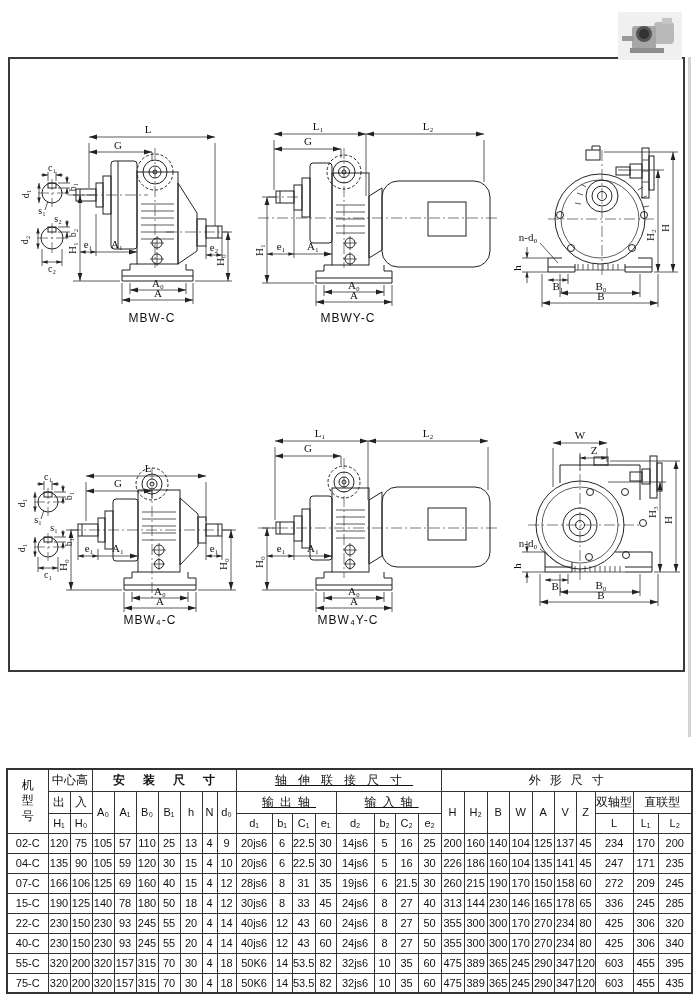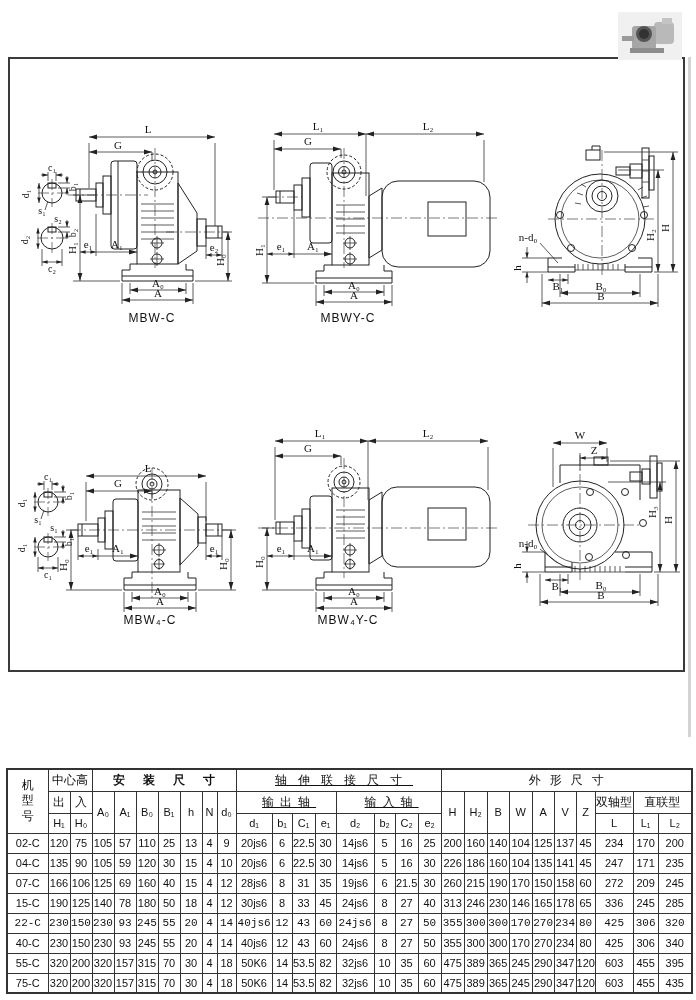--- a/index.html
+++ b/index.html
@@ -686,31 +686,31 @@
           <td>12</td>
           <td>30js6</td>
           <td>8</td>
           <td>33</td>
           <td>45</td>
           <td>24js6</td>
           <td>8</td>
           <td>27</td>
           <td>40</td>
           <td>313</td>
-          <td>246</td>
+          <td>144</td>
           <td>230</td>
           <td>146</td>
           <td>165</td>
           <td>178</td>
           <td>65</td>
           <td>336</td>
           <td>245</td>
           <td>285</td>
         </tr>
-        <tr style="height: 20px; font-family: Liberation Mono, monospace;">
+        <tr style="height: 20px;">
           <td>22-C</td>
           <td>230</td>
           <td>150</td>
           <td>230</td>
           <td>93</td>
           <td>245</td>
           <td>55</td>
           <td>20</td>
           <td>4</td>
           <td>14</td>

